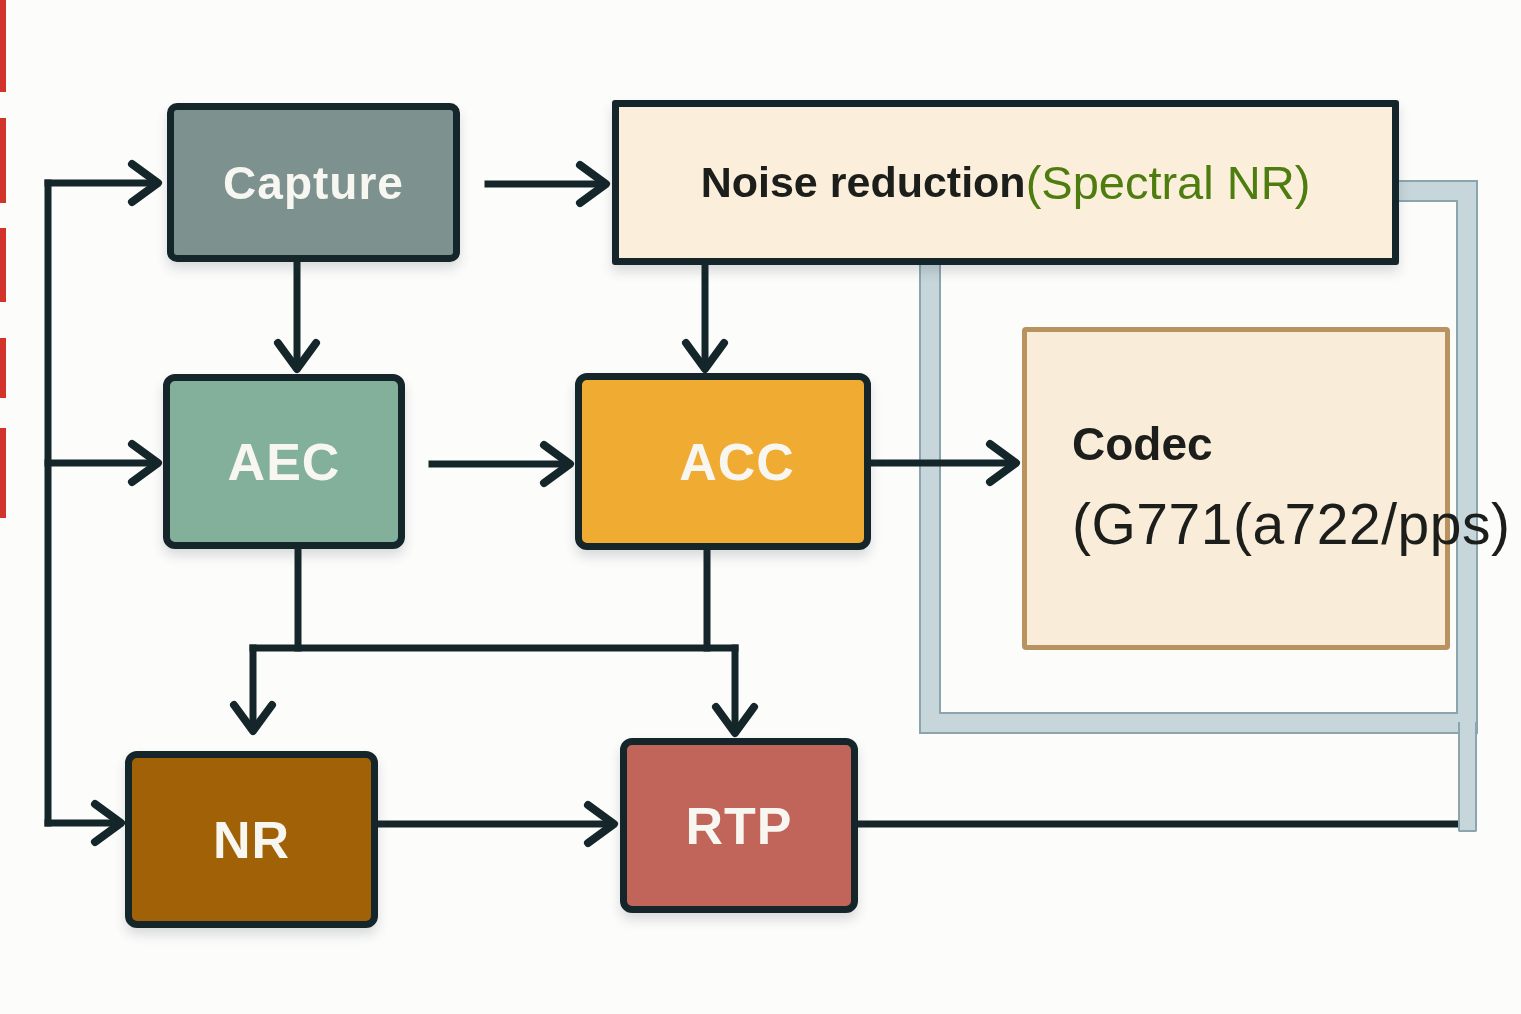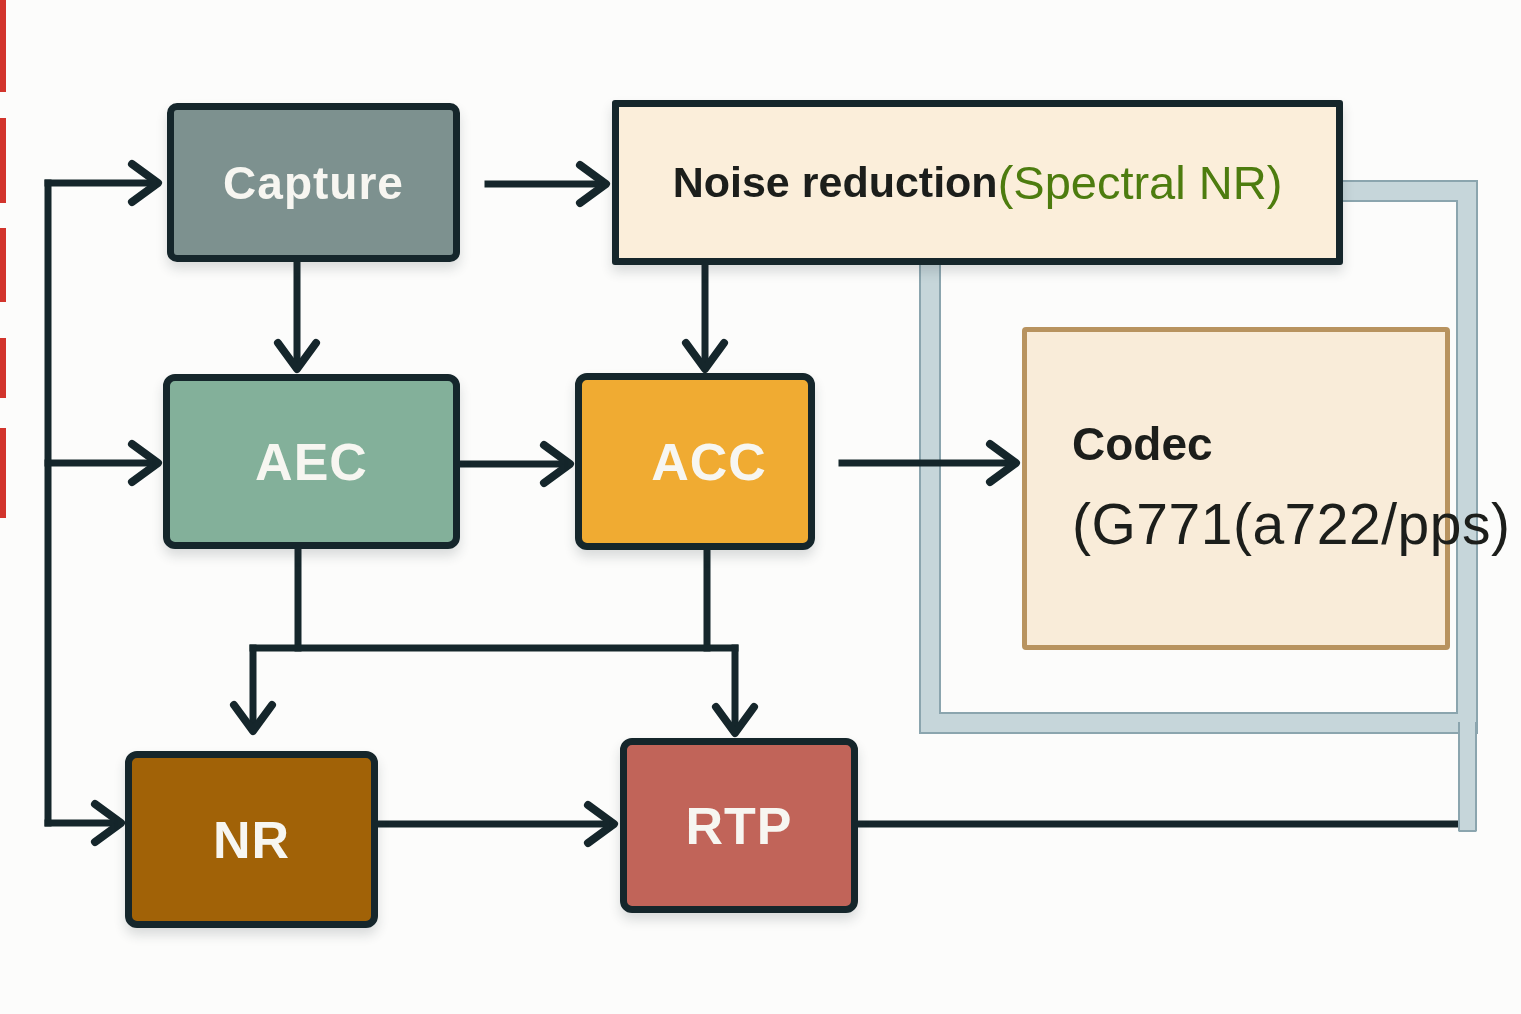--- a/index.html
+++ b/index.html
@@ -13,25 +13,25 @@
   .box{
     position:absolute;z-index:2;box-sizing:border-box;
     display:flex;align-items:center;justify-content:center;
     border:7px solid #15262b;border-radius:12px;
     box-shadow:0 7px 12px rgba(40,50,55,.16);
   }
   .box .lbl{color:#f7f6f1;font-weight:700;letter-spacing:1px;}
   
   .capture{left:167px;top:103px;width:293px;height:159px;background:#7d918f;border-radius:10px;}
   .capture .lbl{font-size:46px;}
-  .noise{left:612px;top:100px;width:731px;height:165px;background:#fbeeda;border-radius:3px;}
+  .noise{left:612px;top:100px;width:787px;height:165px;background:#fbeeda;border-radius:3px;}
   .noise .t-bold{color:#1c1e1b;font-weight:700;font-size:43px;}
   .noise .t-reg{color:#4d7c0f;font-weight:400;font-size:47px;}
-  .aec{left:163px;top:374px;width:297px;height:175px;background:#83b09a;}
-  .acc{left:575px;top:373px;width:240px;height:177px;background:#f0ab32;padding-left:28px;}
+  .aec{left:163px;top:374px;width:242px;height:175px;background:#83b09a;}
+  .acc{left:575px;top:373px;width:296px;height:177px;background:#f0ab32;padding-left:28px;}
   .nr{left:125px;top:751px;width:253px;height:177px;background:#a16207;}
   .rtp{left:620px;top:738px;width:238px;height:175px;background:#c16459;align-items:center;}
   .aec .lbl,.acc .lbl,.nr .lbl,.rtp .lbl{font-size:52px;}
   .codec{
     left:1022px;top:327px;width:428px;height:323px;background:#f9ecd9;
     border:5px solid #b8935f;border-radius:4px;box-shadow:none;
     justify-content:flex-start;
   }
   .codec-text{padding-left:45px;color:#1c1e1b;line-height:1.55;}
   .codec-text .t-bold{display:block;font-weight:700;font-size:46px;}

